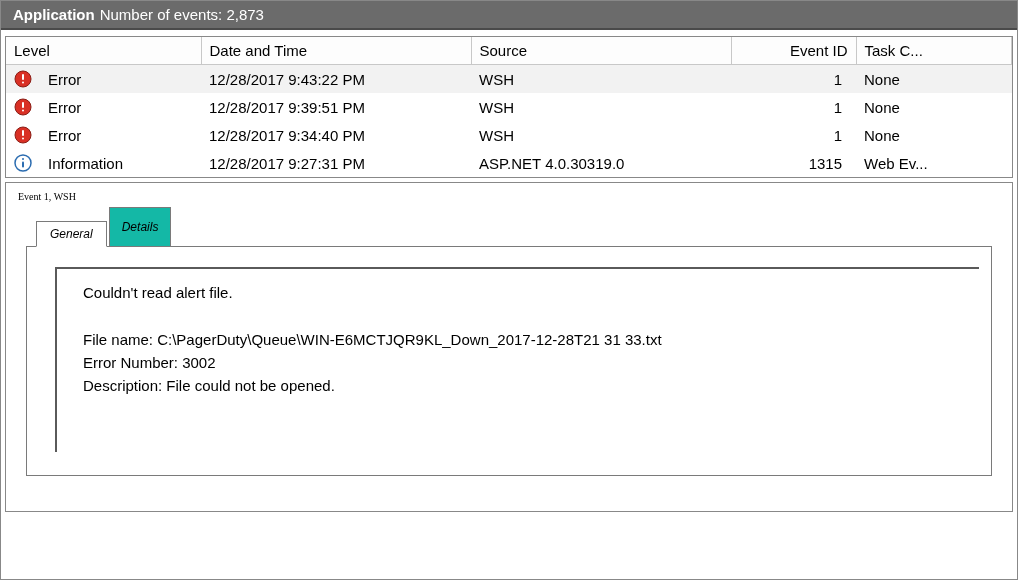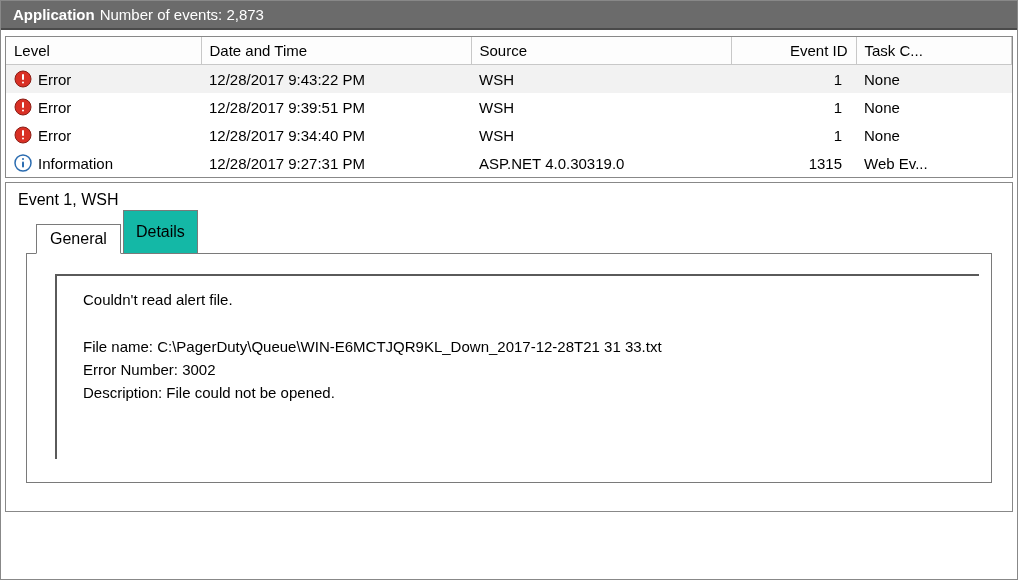--- a/index.html
+++ b/index.html
@@ -46,49 +46,51 @@
       font-size: 15px;
     }
     .grid td {
       padding: 5px 8px;
       white-space: nowrap;
       overflow: hidden;
       text-overflow: ellipsis;
       font-size: 15px;
     }
     .grid tr.selected td { background: #f2f2f2; }
-    .lvl-cell { display: flex; align-items: center; gap: 6px; }
+    .lvl-cell { display: flex; align-items: center; gap: 16px; }
     .icon {
       width: 18px; height: 18px; display: inline-block; flex-shrink: 0;
     }
     .col-level   { width: 195px; }
     .col-date    { width: 270px; }
     .col-source  { width: 260px; }
     .col-eventid { width: 125px; text-align: right; }
     .grid th.col-eventid { text-align: right; }
     .grid td.col-eventid { text-align: right; padding-right: 14px; }
     .col-task    { width: auto; }
 
     .details-pane {
       border: 1px solid #888;
       margin: 0 4px 4px 4px;
       height: calc(580px - 250px);
       overflow: hidden;
     }
     .details-title {
       padding: 8px 12px 14px 12px;
-      font-size: 16px;
+      font-size: 10px;
+      font-family: Liberation Serif, serif;
     }
     .tabs {
       display: flex;
       align-items: flex-end;
       padding-left: 30px;
-      font-size: 16px;
+      font-size: 12px;
       position: relative;
       height: 30px;
+      font-style: italic;
     }
     .tab {
       padding: 12px 12px;
       border: 1px solid #7a7a7a;
       background: #14b8a6;
       margin-right: 2px;
       position: relative;
       top: 1px;
       cursor: default;
     }

